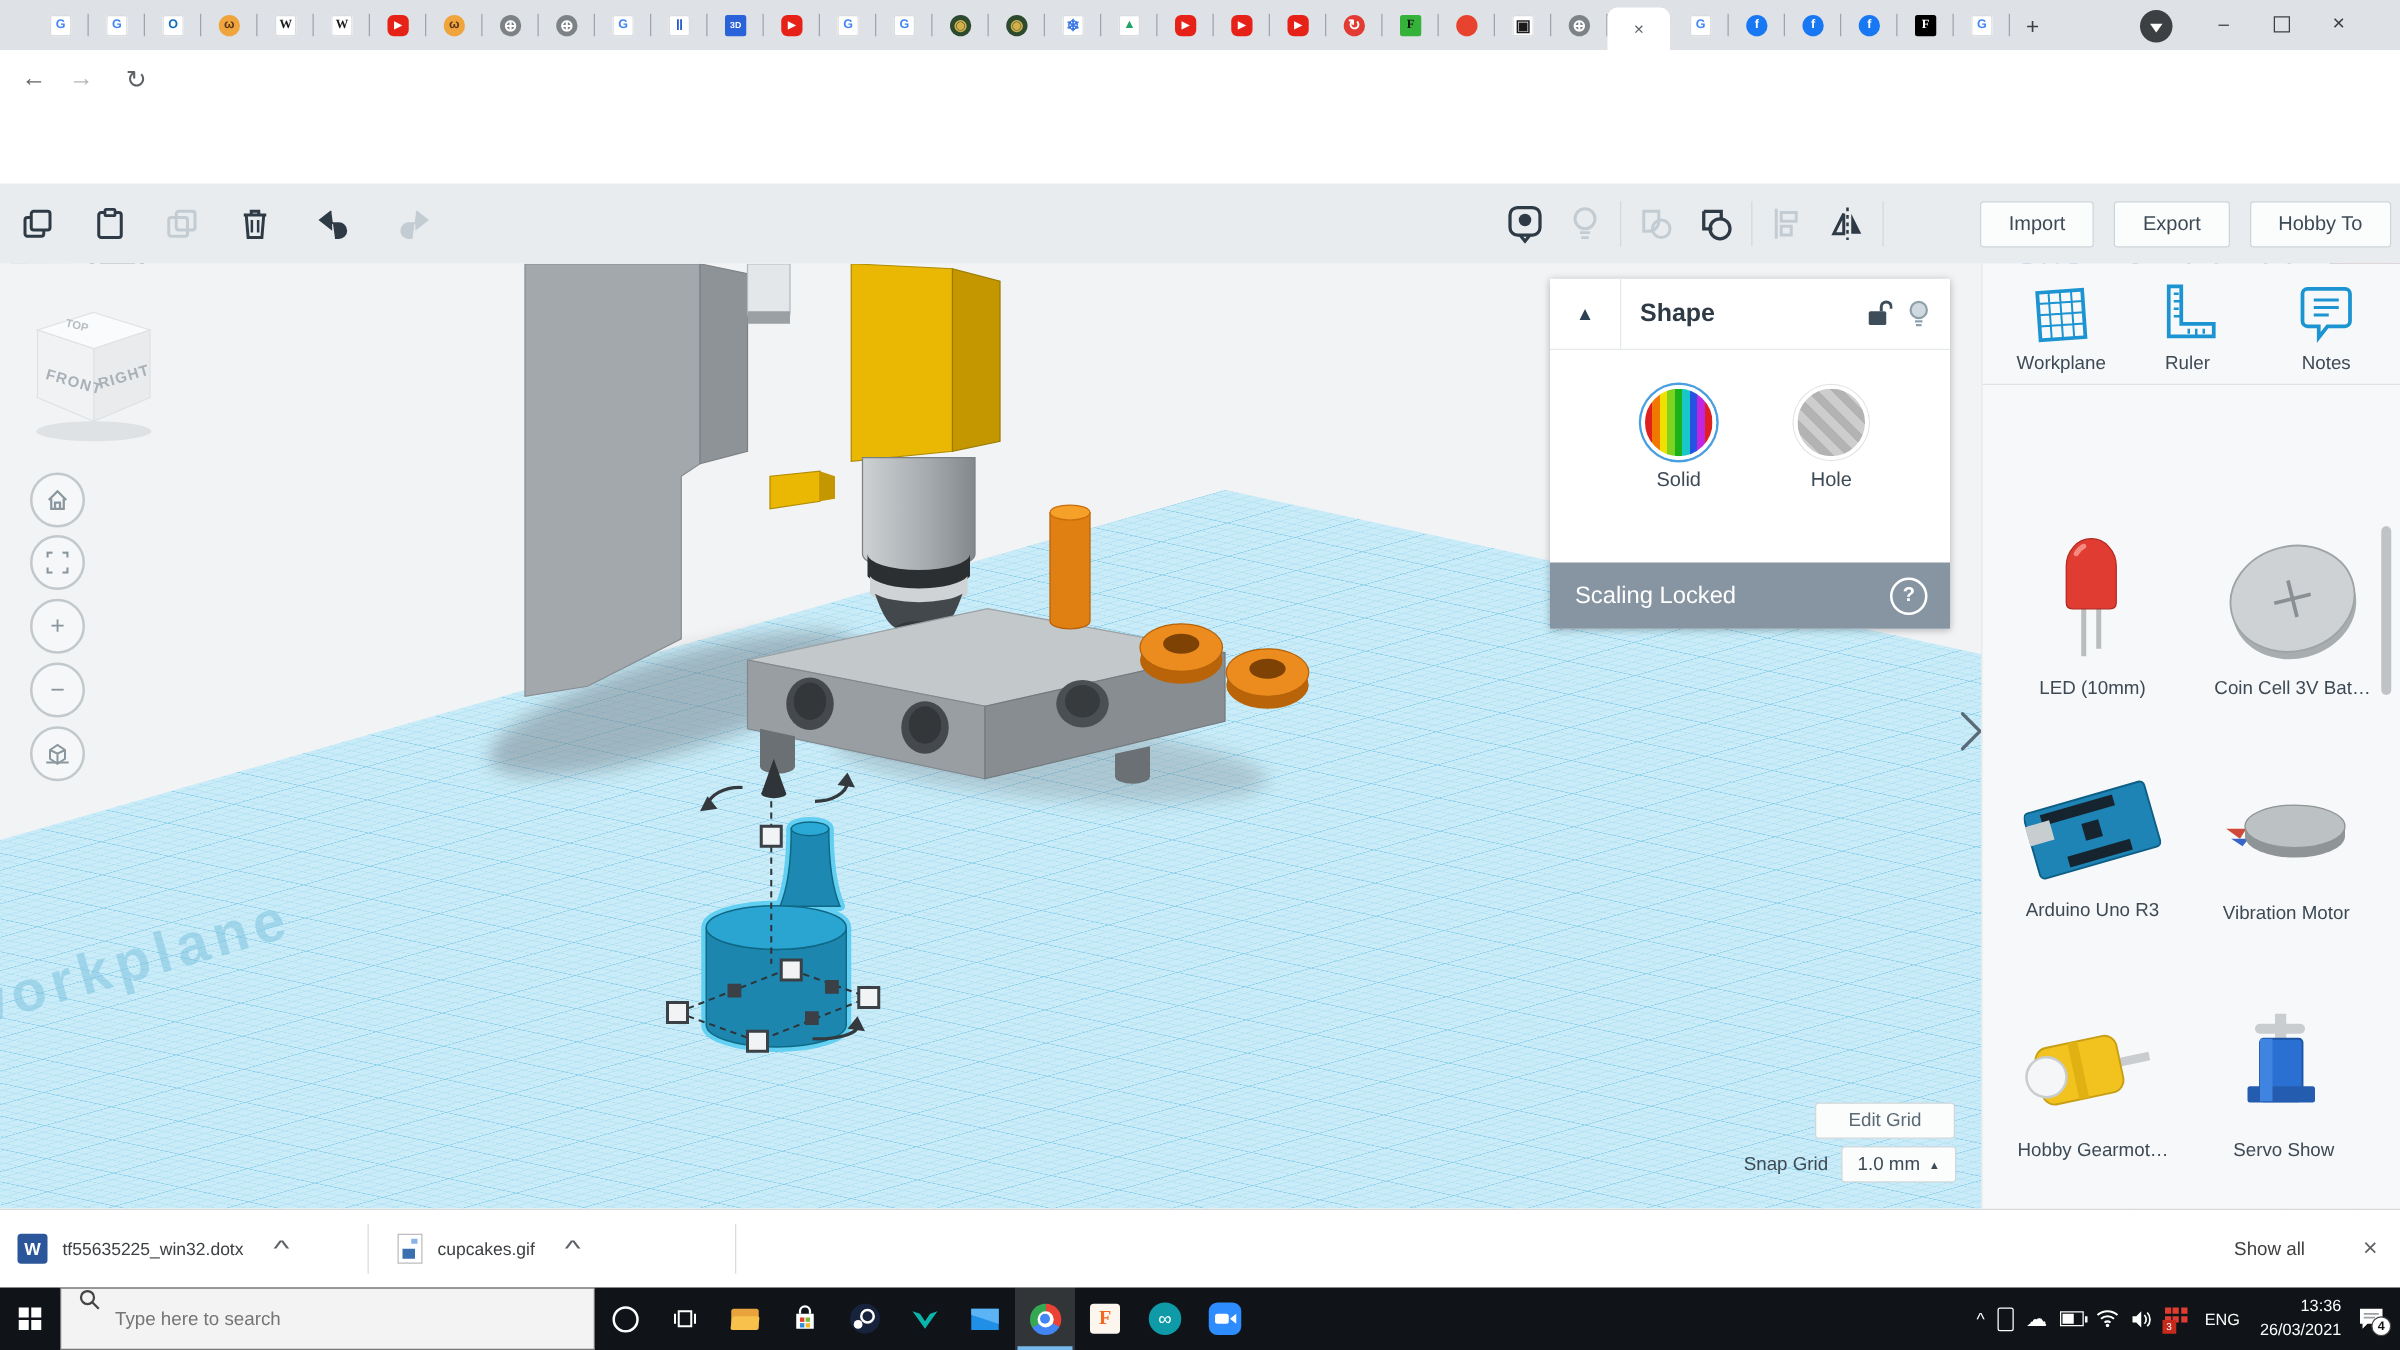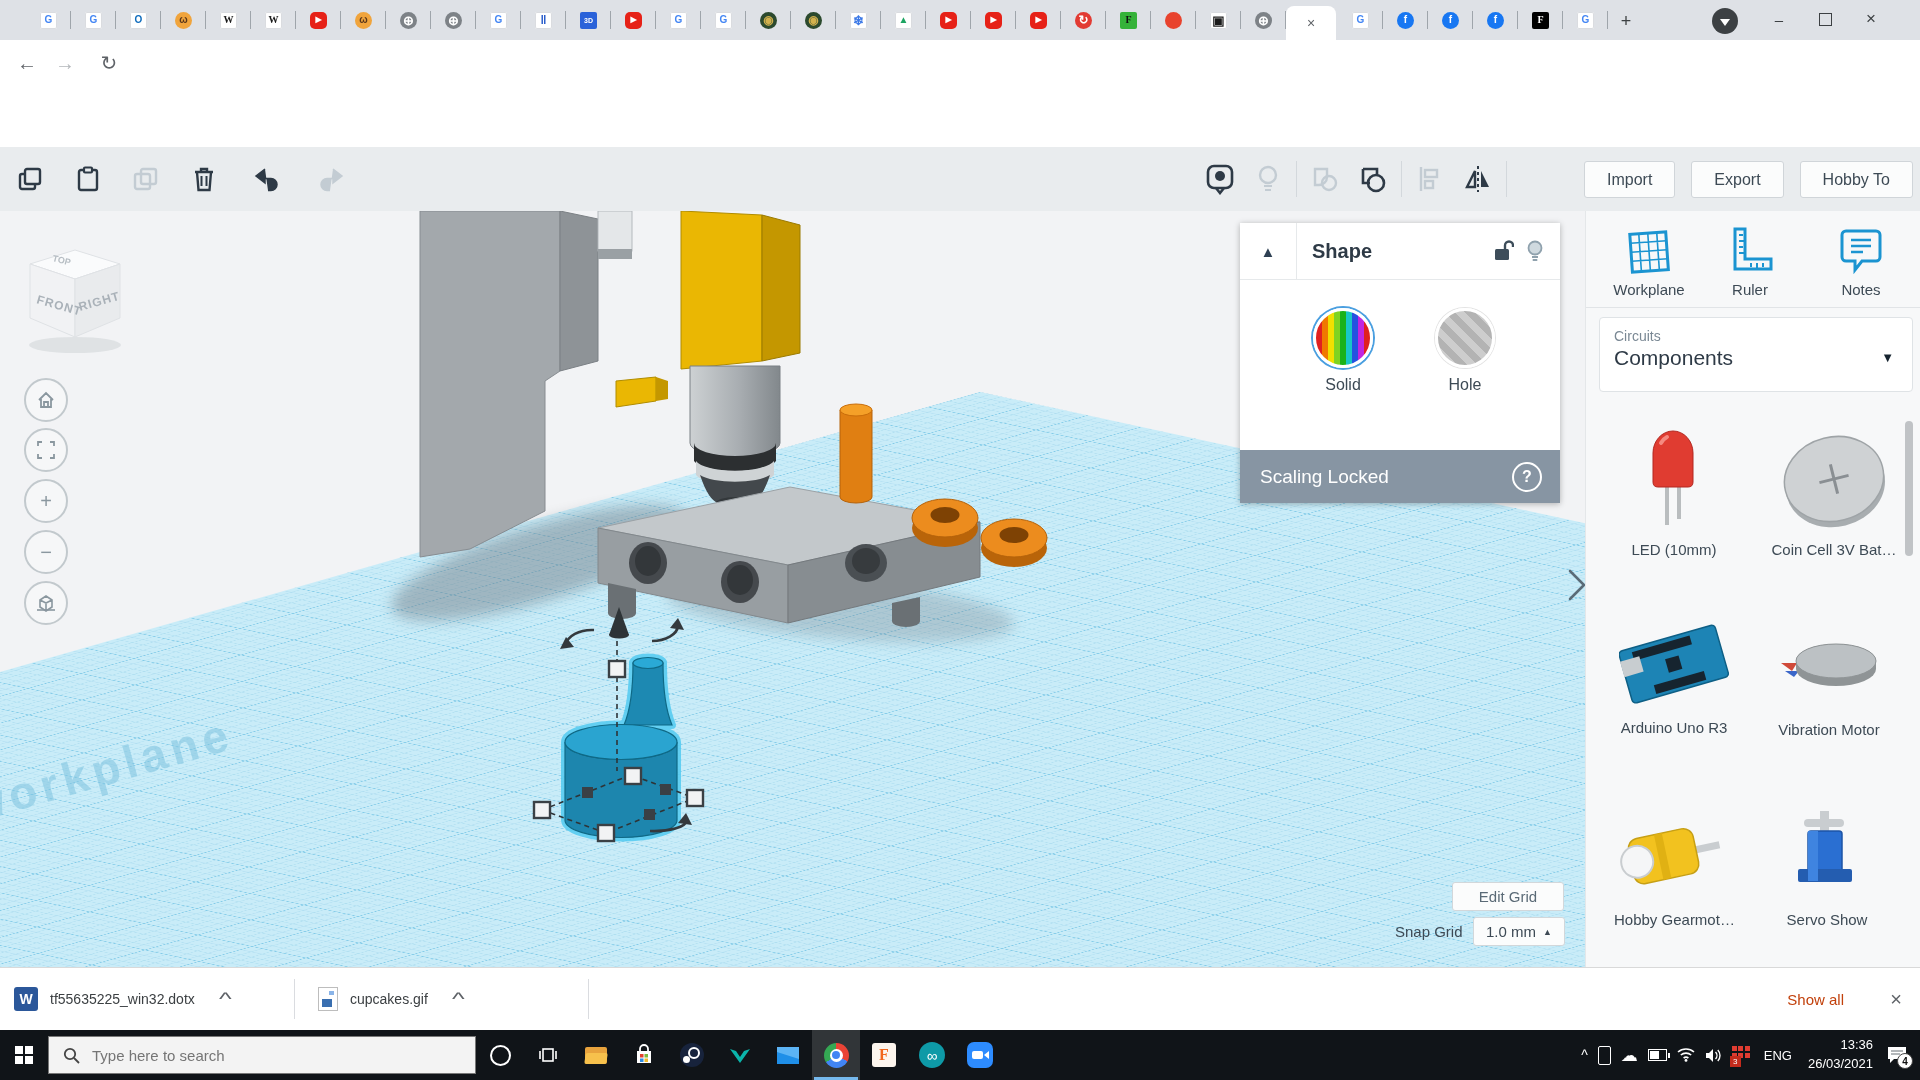--- a/index.html
+++ b/index.html
@@ -50,21 +50,21 @@
   .sbLabel{font-size:15px;color:#3d4a55;text-align:center;}
   .compLabel{font-size:15px;color:#3d4a55;text-align:center;white-space:nowrap;}
   
   #dlbar{left:0;top:967px;width:1920px;height:63px;background:#fff;border-top:1px solid #d9d9d9;}
   .dlname{font-size:14px;color:#3c4043;}
   .dlchev{font-size:18px;color:#5f6368;transform:scaleX(1.5);}
   .dldiv{width:1px;height:40px;background:#dadce0;}
   
   #taskbar{left:0;top:1030px;width:1920px;height:50px;background:#101418;}
   .tbcell{width:48px;height:50px;display:flex;align-items:center;justify-content:center;position:relative;}
-  #tsearch{width:428px;height:38px;background:#f3f3f3;border:1px solid #777;box-sizing:border-box;display:flex;align-items:center;}
+  #tsearch{width:428px;height:50px;background:#f3f3f3;border:1px solid #777;box-sizing:border-box;display:flex;}
   #tsearch input{border:none;outline:none;background:transparent;font-size:15px;color:#444;width:330px;font-family:"Liberation Sans",sans-serif;}
   .trayIc{color:#fff;display:flex;align-items:center;justify-content:center;height:50px;padding:0 5px;font-size:14px;}
   #clock{color:#fff;font-size:13px;text-align:right;line-height:1.45;padding:0 8px;}
 </style>
 </head>
 <body>
 
 <div id="tabbar" class="abs">
   <div class="abs f" style="left:26px;top:0;">
       <div class="ptab">
@@ -555,25 +555,20 @@
   </div>
   <div class="abs" style="left:240px;top:14px;width:70px;text-align:center;">
     <svg width="50" height="52" viewBox="0 0 50 52">
       <path d="M10 6h30a4 4 0 0 1 4 4v22a4 4 0 0 1-4 4H26l-7 9v-9h-9a4 4 0 0 1-4-4V10a4 4 0 0 1 4-4z" fill="none" stroke="#1b94d1" stroke-width="3"></path>
       <path d="M15 15h20M15 21h20M15 27h12" stroke="#1b94d1" stroke-width="2.4"></path>
     </svg>
     <div class="sbLabel">Notes</div>
   </div>
   <div class="abs" style="left:0;top:96px;width:335px;height:1px;background:#e1e4e7;"></div>
 
-  <div class="abs" style="left:13px;top:106px;width:312px;height:73px;background:#fff;border:1px solid #dfe3e6;border-radius:4px;">
-    <div style="font-size:14px;color:#7a8894;margin:10px 0 2px 14px;">Circuits</div>
-    <div style="font-size:21px;color:#2e3a46;margin-left:14px;">Components</div>
-    <span style="position:absolute;right:18px;top:32px;font-size:13px;color:#16242f;">▼</span>
-  </div>
 
   <div class="abs" style="left:38px;top:216px;width:100px;text-align:center;">
     <svg width="70" height="110" viewBox="0 0 70 110">
       <path d="M28 58 V98 M40 58 V92" stroke="#b9bdbf" stroke-width="4"></path>
       <path d="M14 55 V26 a20 22 0 0 1 40 0 V55 q0 5 -5 5 h-30 q-5 0 -5-5z" fill="#e03c31" stroke="#b32720" stroke-width="1"></path>
       <path d="M22 16 a14 16 0 0 1 6 -6" stroke="#f58a80" stroke-width="4" fill="none" stroke-linecap="round"></path>
     </svg>
     <div class="compLabel">LED (10mm)</div>
   </div>
   <div class="abs" style="left:178px;top:216px;width:140px;text-align:center;">
@@ -641,21 +636,21 @@
   <div class="abs dldiv" style="left:294px;top:11px;"></div>
   <div class="abs f" style="left:318px;top:0;height:62px;gap:12px;">
     <div style="width:18px;height:22px;border:1px solid #bdbdbd;background:#fff;position:relative;">
       <div style="position:absolute;left:3px;bottom:3px;width:10px;height:8px;background:#3a6fb0;"></div>
       <div style="position:absolute;right:3px;top:3px;width:5px;height:4px;background:#8ab4e8;"></div>
     </div>
     <span class="dlname">cupcakes.gif</span>
     <span class="dlchev" style="margin-left:14px;">^</span>
   </div>
   <div class="abs dldiv" style="left:588px;top:11px;"></div>
-  <div class="abs f" style="right:76px;top:0;height:62px;font-size:15px;color:#c2410c;">Show all</div>
+  <div class="abs f" style="right:76px;top:0;height:62px;font-size:15px;color:#404040;">Show all</div>
   <div class="abs f" style="right:18px;top:0;height:62px;font-size:20px;color:#5f6368;">×</div>
 </div>
 
 <div id="taskbar" class="abs">
   <div class="abs f" style="left:0;top:0;">
     <div class="tbcell">
       <div style="display:grid;grid-template-columns:8px 8px;grid-auto-rows:8px;gap:1.5px;">
         <i style="background:#fff"></i>
           <i style="background:#fff"></i>
           <i style="background:#fff"></i>

